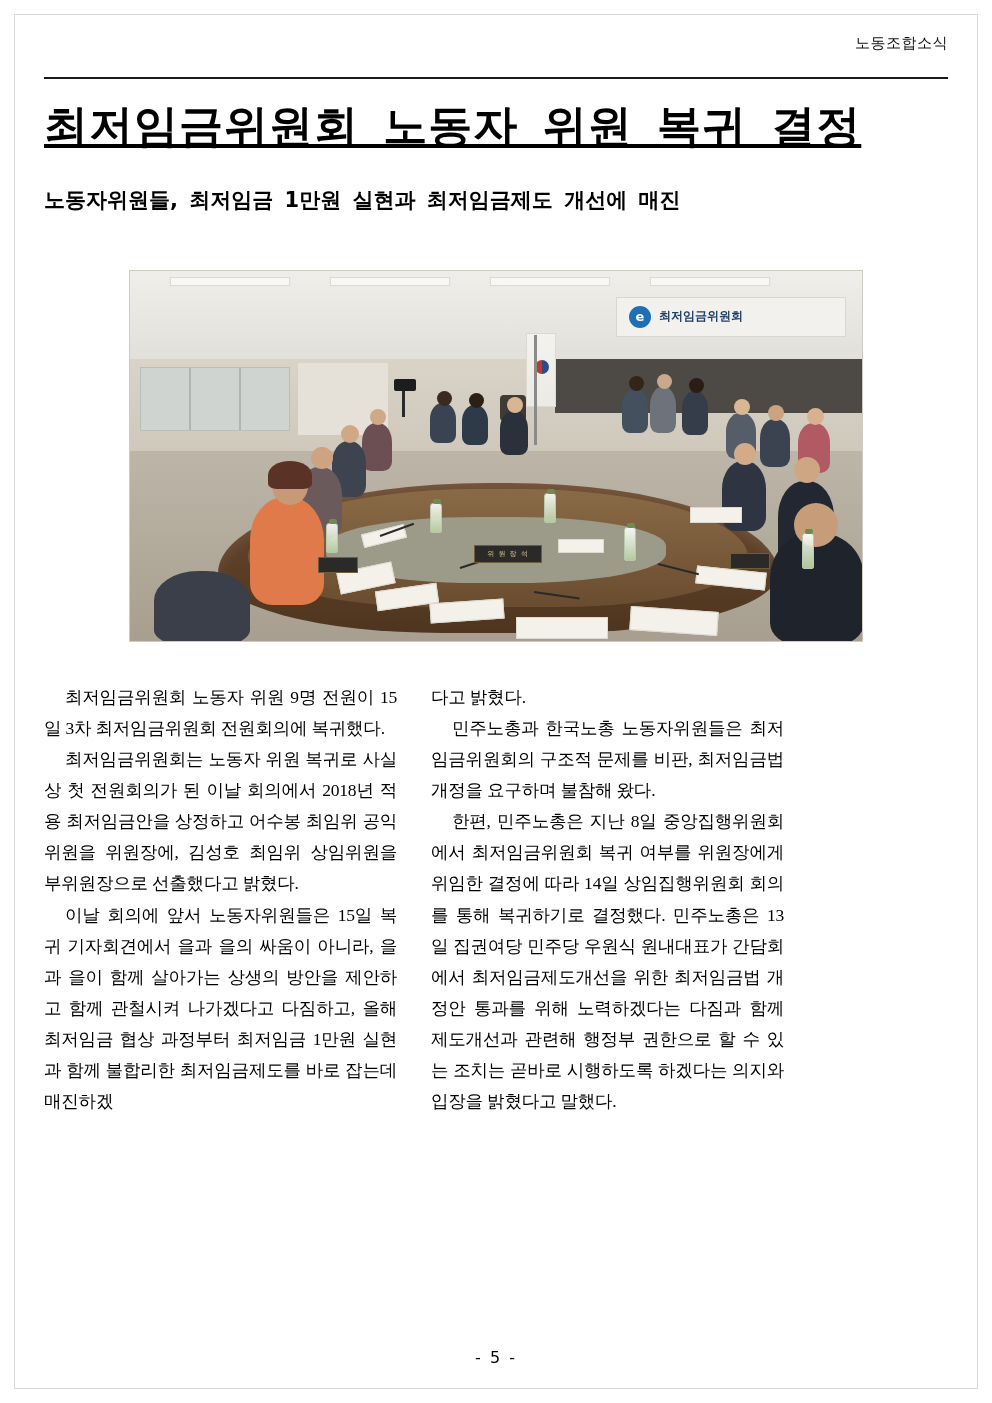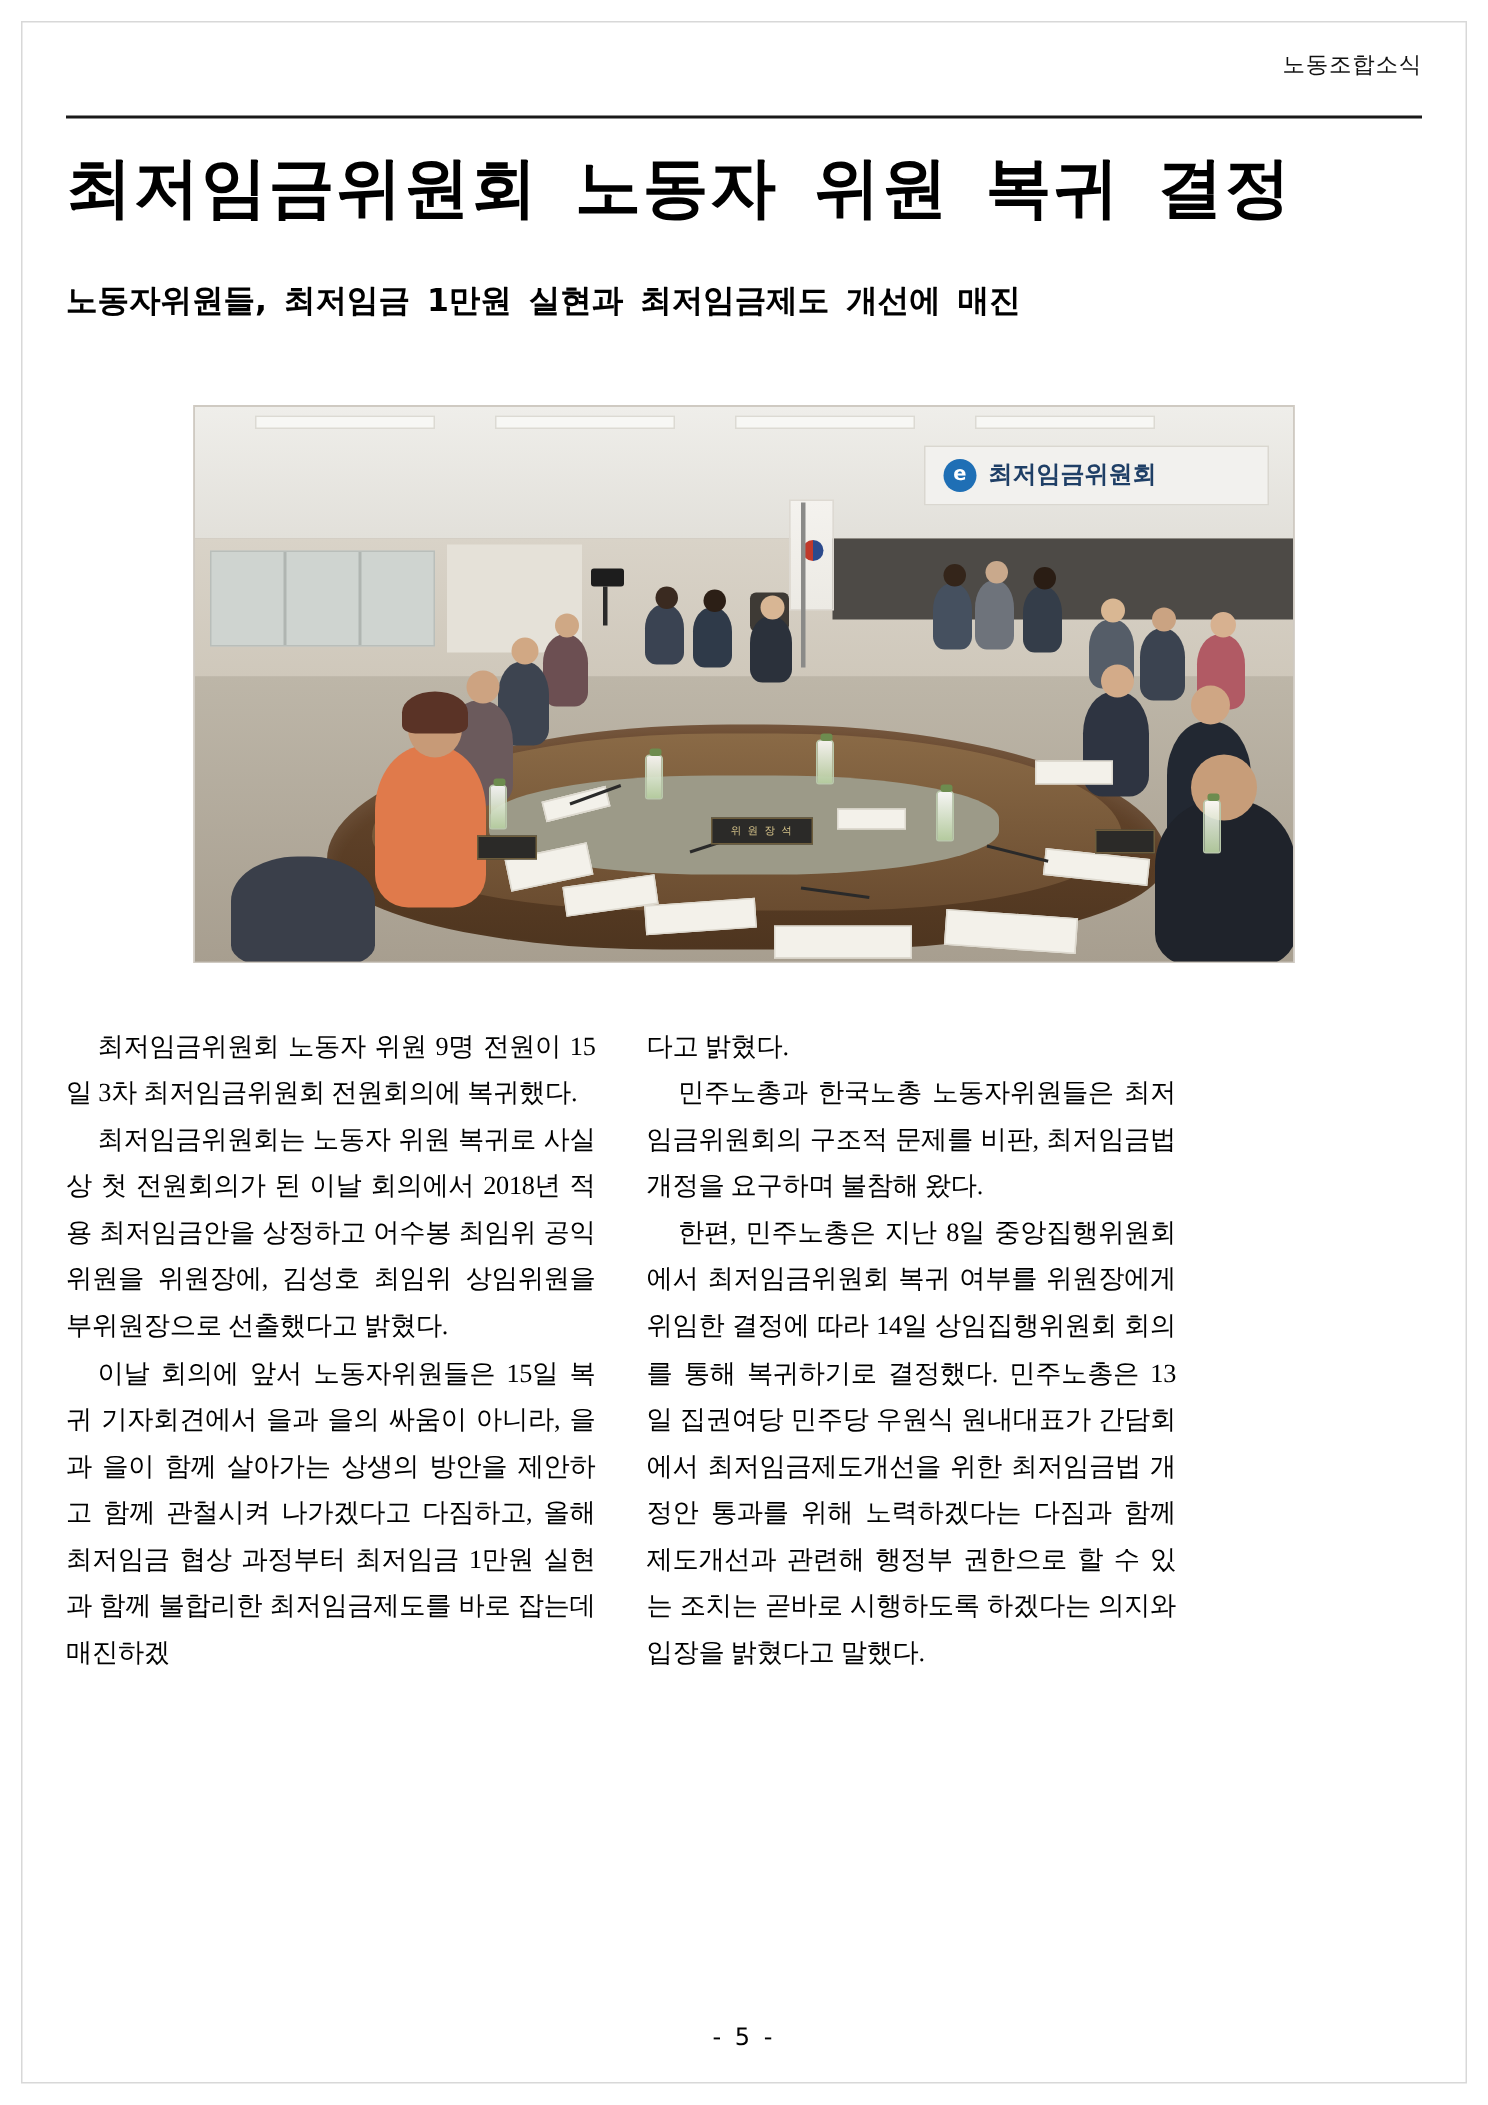--- a/index.html
+++ b/index.html
@@ -49,20 +49,21 @@
     border-top: 2px solid #1a1a1a;
     margin: 0 0 22px 0;
   }
   h1.headline {
     font-size: 44px;
     font-weight: bold;
     letter-spacing: 1px;
     margin: 12px 0 34px 0;
     line-height: 1.15;
     word-spacing: 8px;
+    text-decoration: underline;
   }
   .subhead {
     font-size: 21px;
     font-weight: bold;
     letter-spacing: 0px;
     word-spacing: 4px;
     margin: 0 0 56px 0;
   }
   .photo-wrap {
     width: 734px;
@@ -98,21 +99,21 @@
     position: absolute; right: 16px; top: 26px; width: 230px; height: 40px;
     background: #f2f1ee; border: 1px solid #dad7d0; box-sizing: border-box;
     display: flex; align-items: center; gap: 8px; padding-left: 12px;
   }
   .ph-logo-dot {
     width: 22px; height: 22px; border-radius: 50%;
     background: #1f6fb5; color: #fff; font-size: 13px; font-weight: bold;
     display: flex; align-items: center; justify-content: center;
   }
   .ph-logo-text {
-    font-size: 16px; color: #1f3f66; font-weight: bold; letter-spacing: 0;
+    font-size: 12px; color: #1f3f66; font-weight: bold; letter-spacing: 0;
   }
   .ph-flagpole {
     position: absolute; left: 404px; top: 64px; width: 3px; height: 110px;
     background: #8a8a88;
   }
   .ph-flag {
     position: absolute; left: 396px; top: 62px; width: 30px; height: 74px;
     background: linear-gradient(180deg,#f4f2ee 0%, #eceae4 100%);
     border: 1px solid #ddd9d2; box-sizing: border-box;
   }

